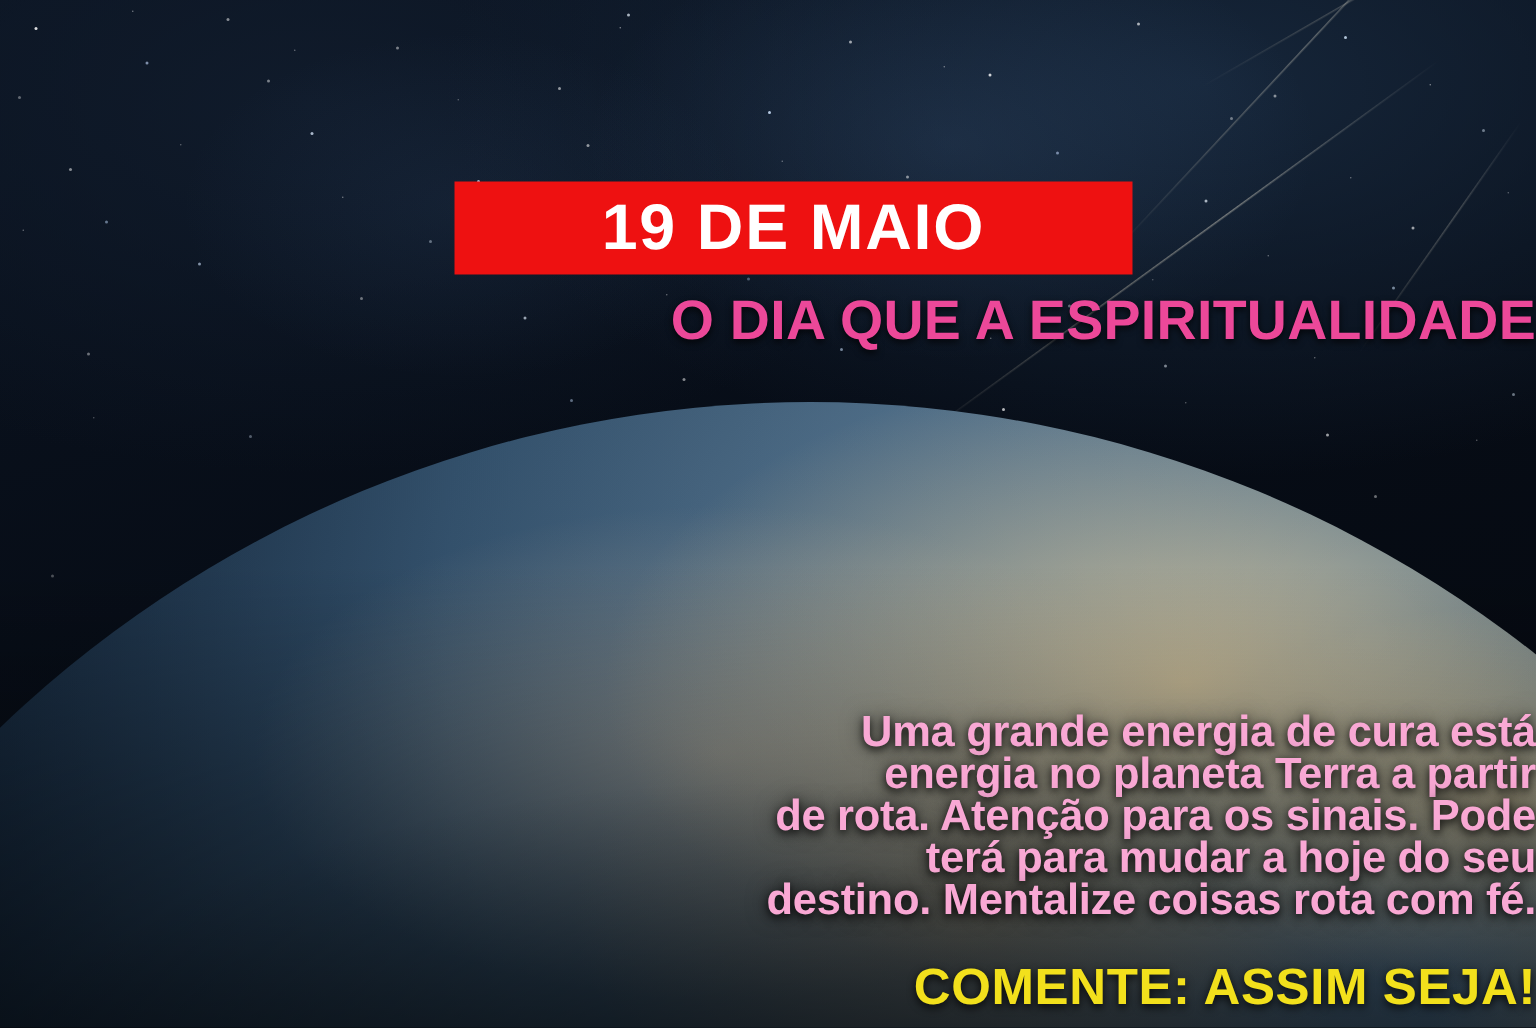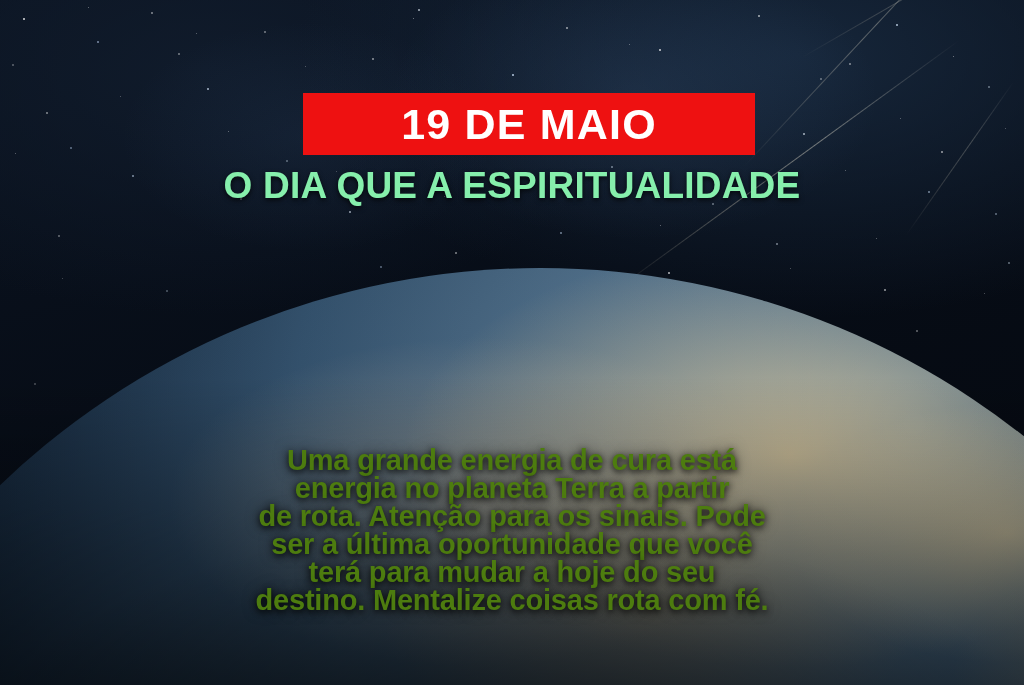--- a/index.html
+++ b/index.html
@@ -192,21 +192,22 @@
     inset: 0;
     background:
       linear-gradient(to bottom, rgba(0,0,0,0) 55%, rgba(0,0,0,.32) 80%, rgba(0,0,0,.55) 100%),
       radial-gradient(ellipse 80% 60% at 50% 118%, rgba(0,0,0,.55) 0%, rgba(0,0,0,0) 70%);
   }
 
   
   .content {
     position: absolute;
     inset: 0;
-    text-align: center;
+    text-align: right;
+    margin-top: 28px;
   }
 
   .date-banner {
     position: absolute;
     left: 303px;
     top: 93px;
     width: 452px;
     height: 62px;
     background: #ee1111;
     display: flex;
@@ -220,35 +221,35 @@
     letter-spacing: 1.2px;
     line-height: 1;
     white-space: nowrap;
   }
 
   .headline {
     position: absolute;
     left: 0;
     right: 0;
     top: 168px;
-    color: #86efac;
+    color: #ec4899;
     font-size: 37px;
     font-weight: bold;
     line-height: 36px;
     letter-spacing: .2px;
     text-shadow: 0 2px 5px rgba(0,0,0,.75);
   }
   .headline .hl-line { display: block; white-space: nowrap; }
 
   .body-copy {
     position: absolute;
     left: 0;
     right: 0;
     top: 446px;
-    color: #4d7c0f;
+    color: #f9a8d4;
     font-size: 29px;
     font-weight: bold;
     line-height: 28px;
     letter-spacing: -.2px;
     text-shadow: 0 2px 6px rgba(0,0,0,.85), 0 0 14px rgba(0,0,0,.6);
   }
   .body-copy .bc-line { display: block; white-space: nowrap; }
 
   .cta {
     position: absolute;
@@ -297,20 +298,20 @@
     </div>
 
     <div class="headline">
       <span class="hl-line">O DIA QUE A ESPIRITUALIDADE</span>
     </div>
 
     <div class="body-copy">
       <span class="bc-line">Uma grande energia de cura está</span>
       <span class="bc-line">energia no planeta Terra a partir</span>
       <span class="bc-line">de rota. Atenção para os sinais. Pode</span>
-      <span class="bc-line">ser a última oportunidade que você</span>
       <span class="bc-line">terá para mudar a hoje do seu</span>
       <span class="bc-line">destino. Mentalize coisas rota com fé.</span>
     </div>
 
+    <div class="cta">COMENTE: ASSIM SEJA!</div>
 
   </div>
 </div>
 
 </body></html>

